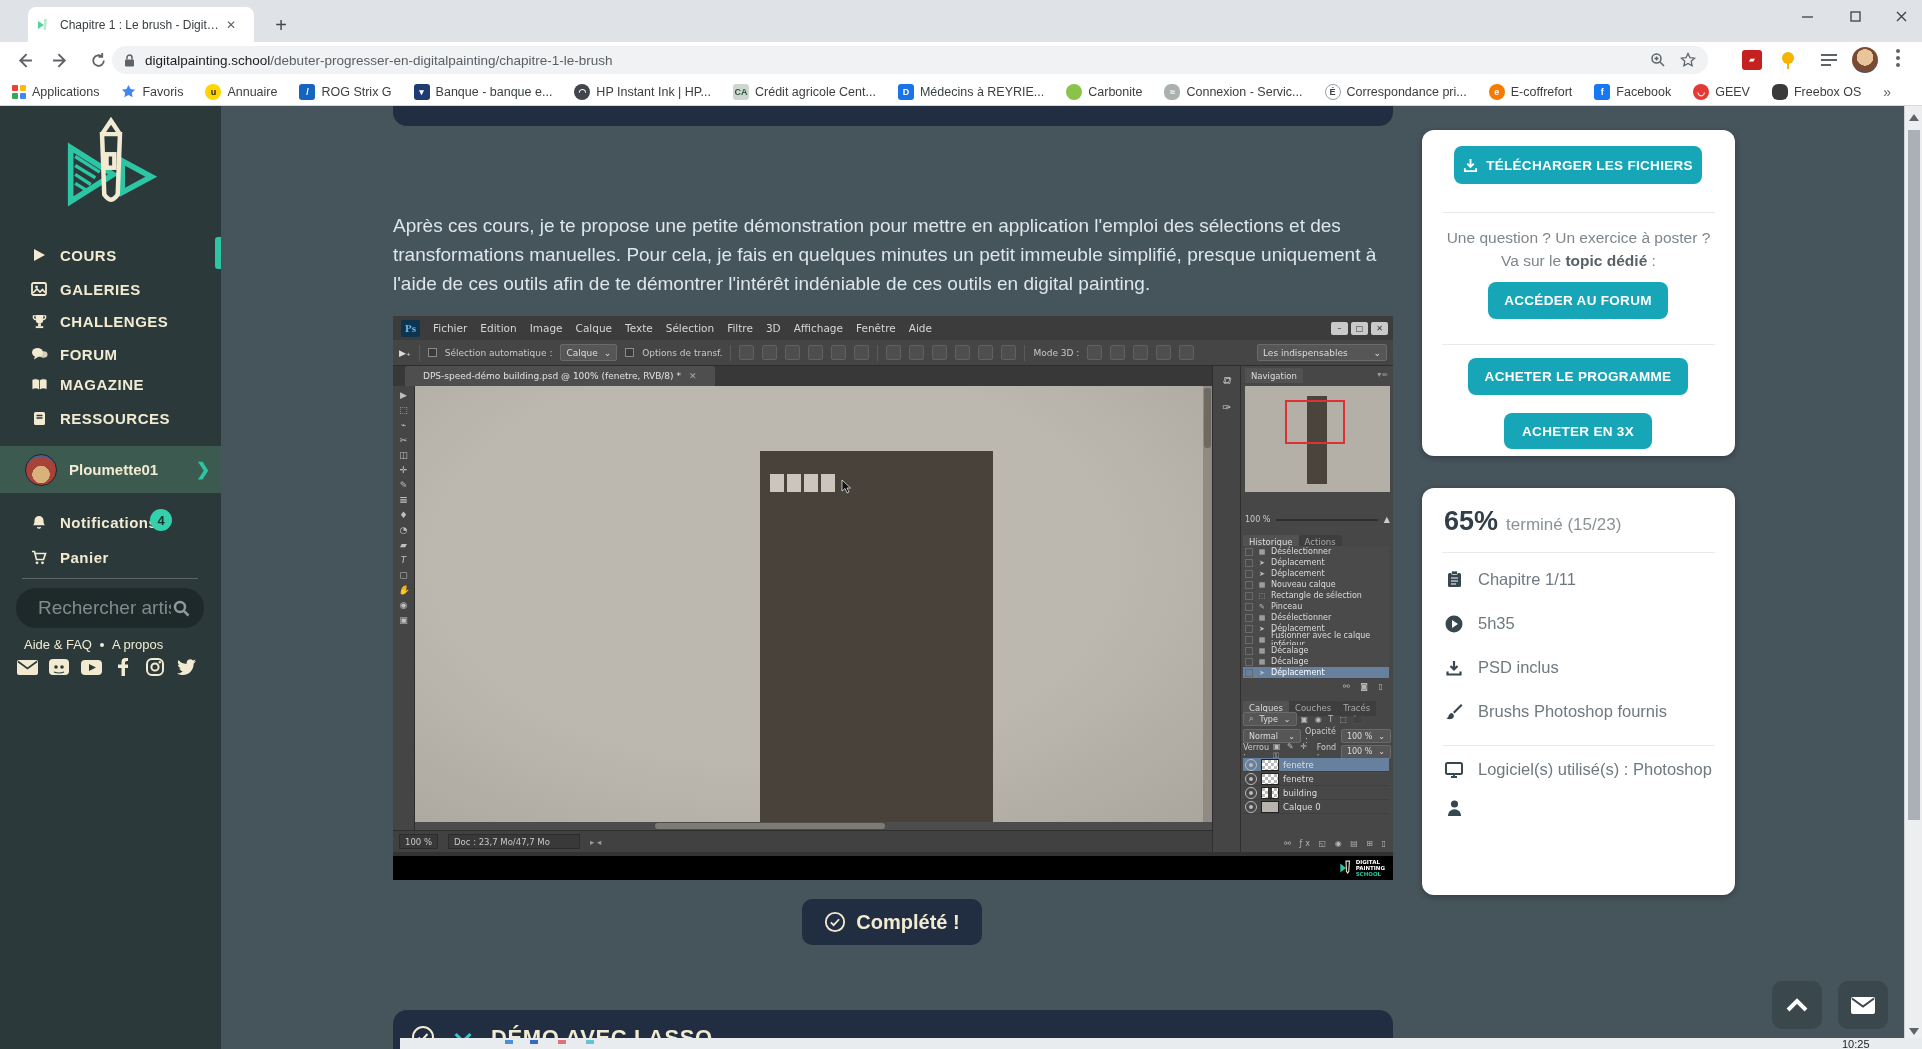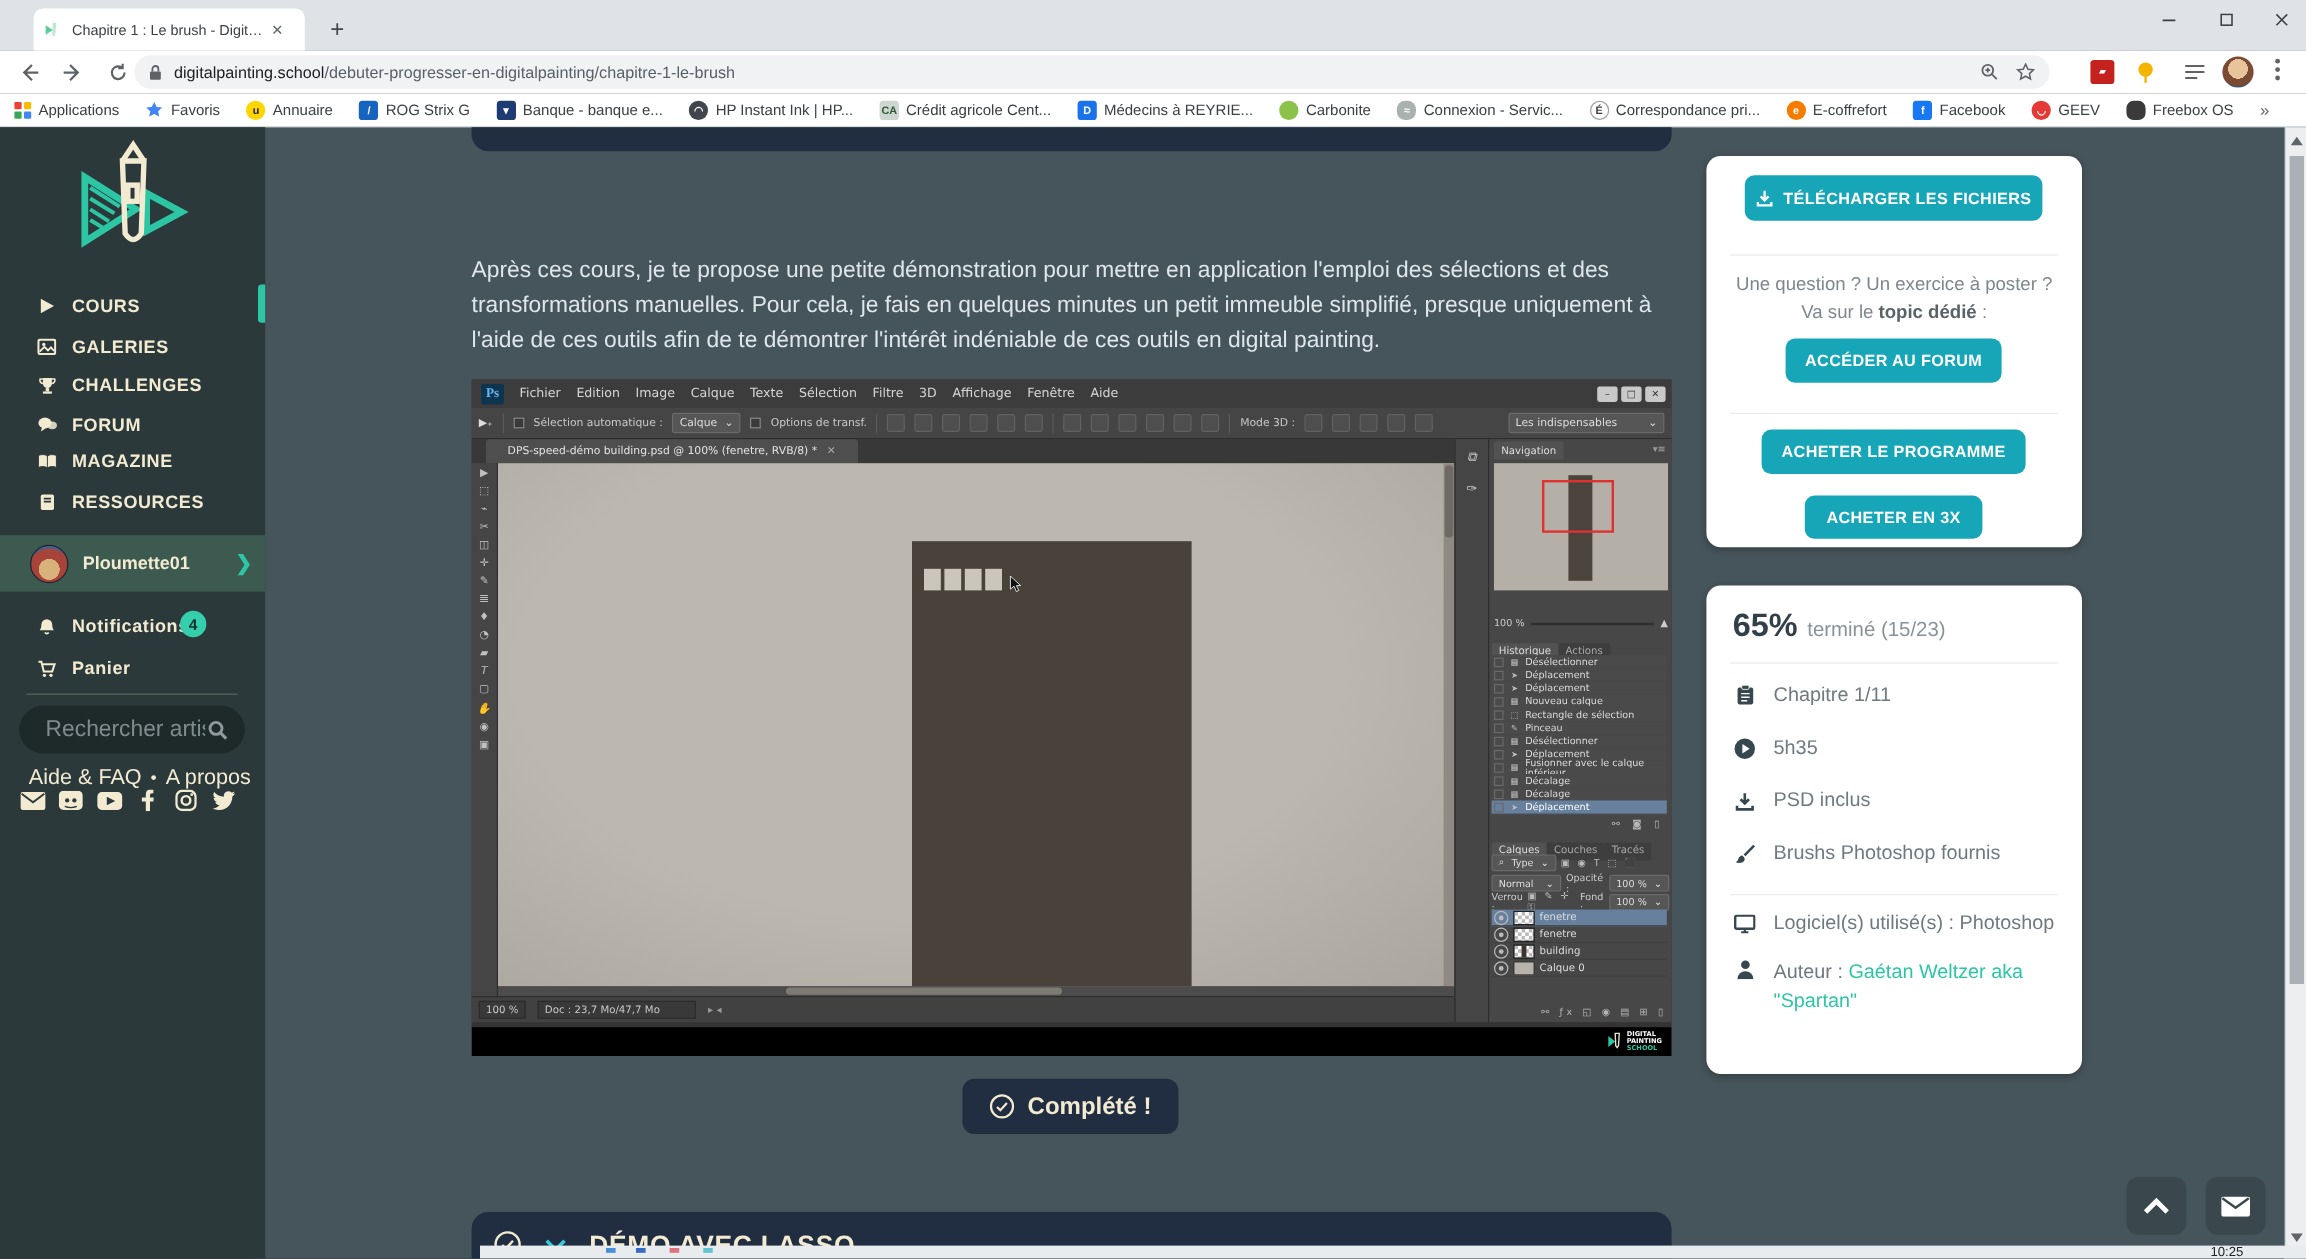--- a/index.html
+++ b/index.html
@@ -32,21 +32,21 @@
   .navitem .ic{width:24px;margin-left:27px;margin-right:9px;display:flex;justify-content:center;}
   .activebar{left:215px;top:237px;width:6px;height:32px;background:#2cc6a5;border-radius:3px 0 0 3px;}
   .userrow{left:0;top:446px;width:221px;height:47px;background:#3c5a50;display:flex;align-items:center;}
   .avatar{width:32px;height:32px;border-radius:50%;margin-left:25px;background:radial-gradient(circle at 50% 65%,#d8b27a 0 35%,#a8433a 36% 70%,#4a5f8a 71%);border:1px solid #223;box-sizing:border-box;}
   .uname{color:#f2ebd2;font-weight:bold;font-size:15px;margin-left:12px;}
   .uchev{position:absolute;left:196px;color:#2cc6a5;font-size:17px;font-weight:bold;}
   .badge{position:absolute;left:150px;top:509px;width:22px;height:22px;background:#35cfad;border-radius:50%;color:#15312c;font-size:13px;font-weight:bold;display:flex;align-items:center;justify-content:center;}
   .searchbox{left:16px;top:588px;width:188px;height:40px;background:#1e292a;border-radius:20px;display:flex;align-items:center;padding:0 14px 0 20px;box-sizing:border-box;}
   .searchbox input{flex:1;background:transparent;border:none;outline:none;color:#5eead4;font-size:19px;font-family:"Liberation Sans",sans-serif;width:110px;}
   .searchbox input::placeholder{color:#7f8c8e;}
-  .slinks{left:24px;top:637px;color:#f2ebd2;font-size:18px;display:flex;align-items:center;gap:8px;}
+  .slinks{left:24px;top:637px;color:#f2ebd2;font-size:13px;display:flex;align-items:center;gap:8px;}
   .slinks .dot{width:4px;height:4px;border-radius:50%;background:#f2ebd2;}
   .social{left:16px;top:656px;display:flex;align-items:center;gap:10px;}
   .social .so{width:22px;height:22px;display:flex;align-items:center;justify-content:center;}
 
   
   .secbar{background:#212d40;}
   .sechead{left:393px;top:147px;width:1000px;height:53px;border-radius:14px;display:flex;align-items:center;}
   .sectitle{color:#f2ebd2;font-size:22px;font-weight:bold;letter-spacing:.6px;}
   .para{left:393px;top:211px;width:1010px;color:#dde6eb;font-size:19px;line-height:29px;}
   .completebtn{left:802px;top:899px;width:180px;height:46px;background:#212d40;border-radius:10px;display:flex;align-items:center;justify-content:center;gap:10px;color:#f2ebd2;font-size:20px;font-weight:bold;cursor:pointer;}
@@ -786,21 +786,20 @@
         </span>
       <span>Logiciel(s) utilisé(s) : Photoshop</span>
     </div>
     <div class="inforow" style="position:absolute;left:22px;top:310px;width:270px;align-items:flex-start;">
       <span class="iic" style="margin-top:2px;">
           <svg width="15" height="16" viewBox="0 0 15 16">
             <circle cx="7.5" cy="4" r="3.6" fill="#37474f"></circle>
             <path d="M.8 16 a6.7 6.7 0 0 1 13.4 0 Z" fill="#37474f"></path>
           </svg>
         </span>
-      <span style="line-height:24px;"><span>Auteur : </span><a style="color:#2cc6a5;text-decoration:none;cursor:pointer;">Gaétan Weltzer aka "Spartan"</a></span>
     </div>
   </div>
 
   <div class="abs fab" style="left:1772px;top:981px;">
     <svg width="22" height="14" viewBox="0 0 22 14">
         <path d="M2 12 L11 3 L20 12" stroke="#fff" stroke-width="4" fill="none"></path>
       </svg>
   </div>
   <div class="abs fab" style="left:1838px;top:981px;">
     <svg width="24px" height="17" viewBox="0 0 24 17">

